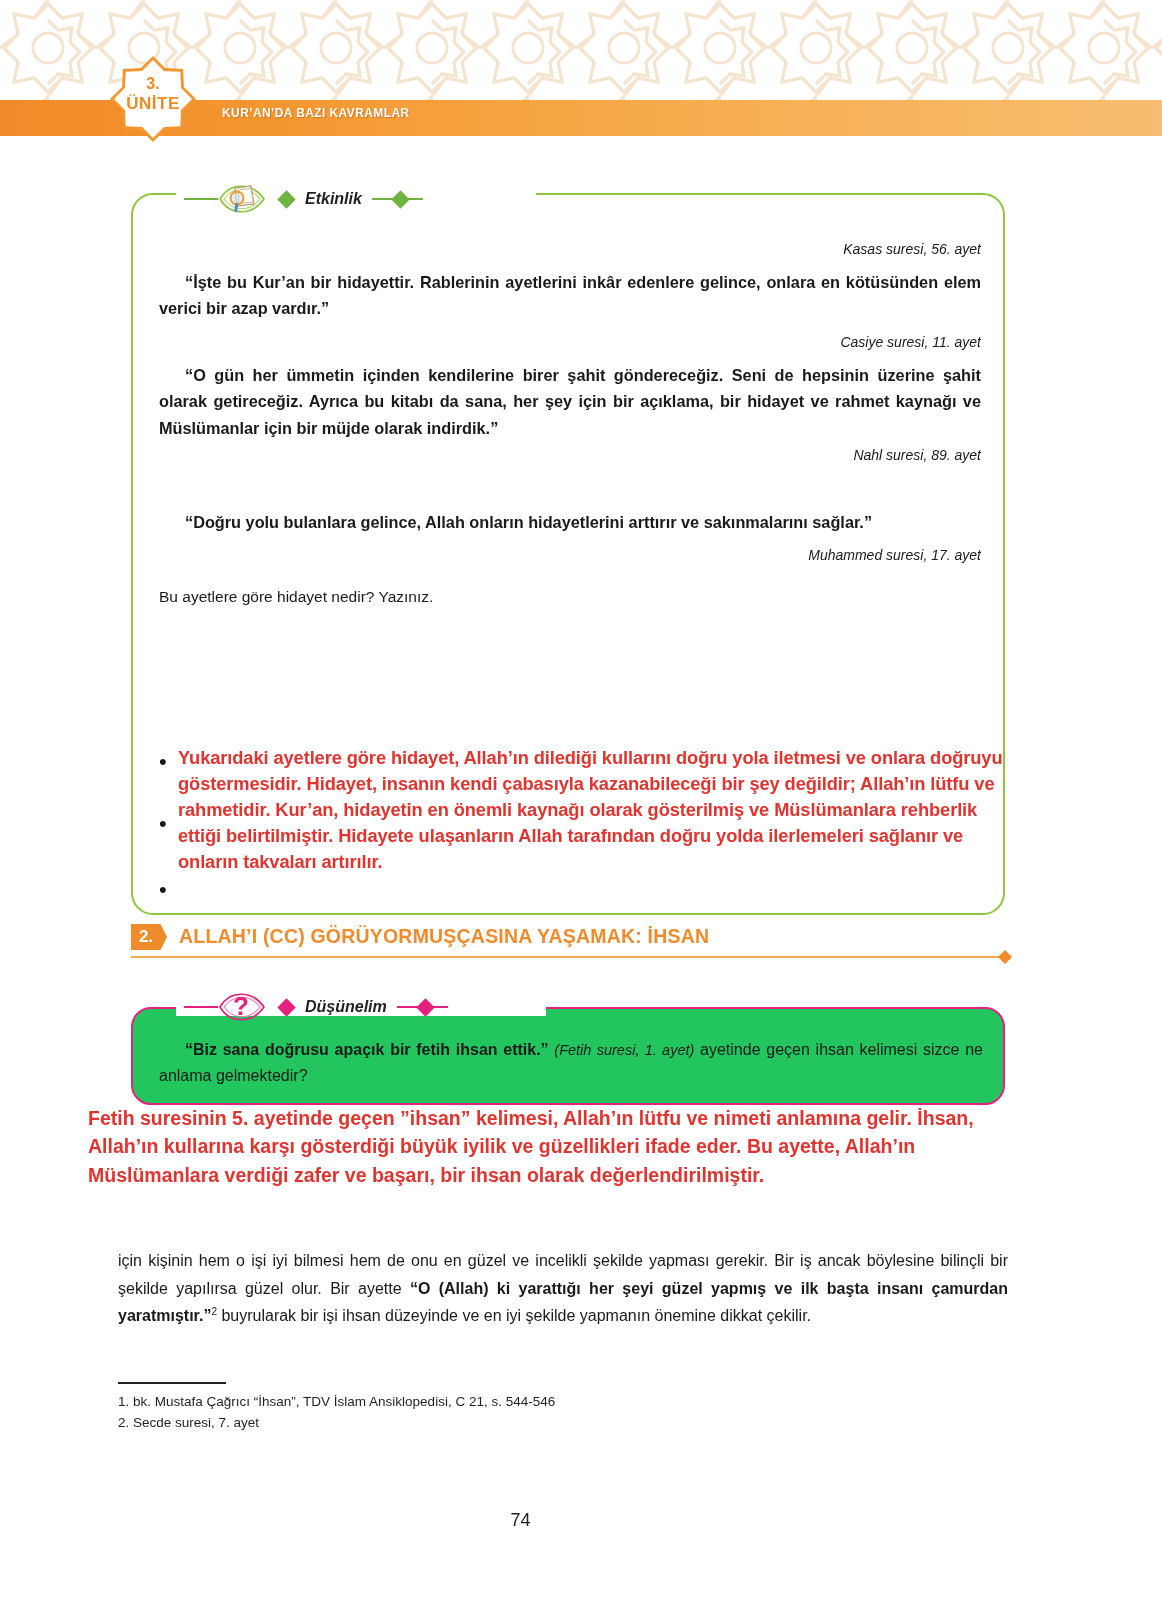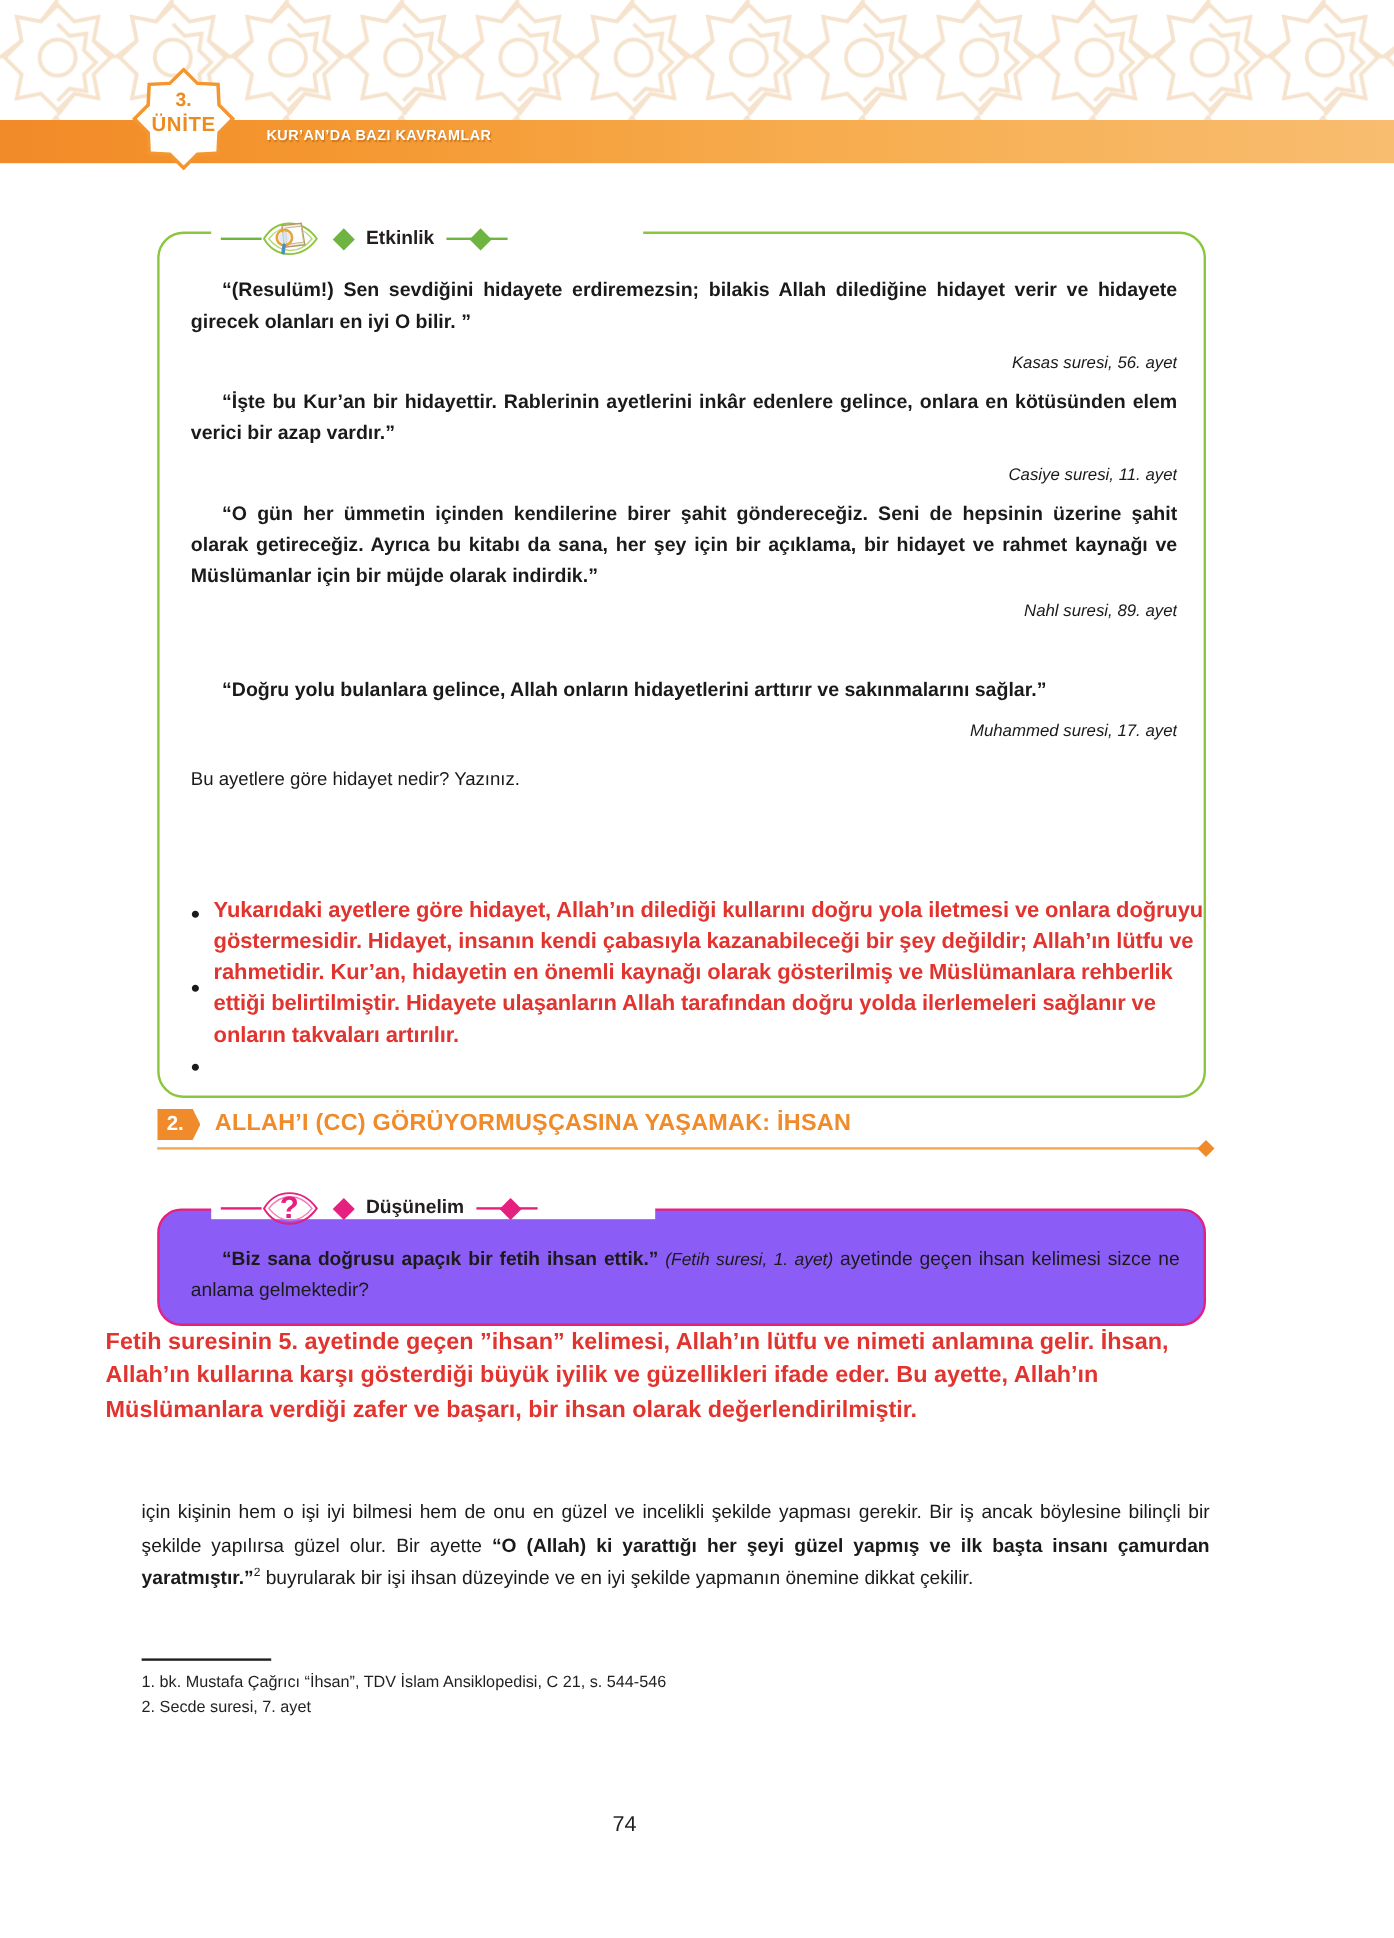--- a/index.html
+++ b/index.html
@@ -107,20 +107,21 @@
     position: absolute;
     top: 176px;
     left: 184px;
     display: flex;
     align-items: center;
     gap: 0px;
     z-index: 5;
   }
   .label-row .lbl-text {
     font-size: 16px;
+    font-style: italic;
     font-weight: bold;
     color: #231f20;
     margin: 0 10px 0 12px;
   }
   .diamond {
     width: 13px; height: 13px;
     transform: rotate(45deg);
     background: #6fb341;
   }
   .dash-line {
@@ -245,21 +246,21 @@
 
   
   .pink-box {
     position: absolute;
     top: 1007px;
     left: 131px;
     width: 874px;
     height: 98px;
     border: 2px solid #e5207e;
     border-radius: 20px;
-    background: #8b5cf6;
+    background: #22c55e;
   }
   .pink-box-notch {
     position: absolute;
     top: 1000px;
     left: 176px;
     width: 370px;
     height: 16px;
     background: #ffffff;
     z-index: 3;
   }
@@ -368,21 +369,20 @@
 <div class="unit-badge">
   <div class="star"></div>
   <div class="star-inner"></div>
   <div class="unit-num">3.</div>
   <div class="unit-word">ÜNİTE</div>
 </div>
 
 <div class="green-box">
   <div class="box-content">
 
-    <div class="verse">“(Resulüm!) Sen sevdiğini hidayete erdiremezsin; bilakis Allah dilediğine hidayet verir ve hidayete girecek olanları en iyi O bilir. ”</div>
     <div class="cite">Kasas suresi, 56. ayet</div>
 
     <div class="verse" style="margin-top:12px;">“İşte bu Kur’an bir hidayettir. Rablerinin ayetlerini inkâr edenlere gelince, onlara en kötüsünden elem verici bir azap vardır.”</div>
     <div class="cite">Casiye suresi, 11. ayet</div>
 
     <div class="verse" style="margin-top:12px;">“O gün her ümmetin içinden kendilerine birer şahit göndereceğiz. Seni de hepsinin üzerine şahit olarak getireceğiz. Ayrıca bu kitabı da sana, her şey için bir açıklama, bir hidayet ve rahmet kaynağı ve Müslümanlar için bir müjde olarak indirdik.”</div>
     <div class="cite" style="margin-top:6px;">Nahl suresi, 89. ayet</div>
 
     <div class="verse" style="margin-top:46px;">“Doğru yolu bulanlara gelince, Allah onların hidayetlerini arttırır ve sakınmalarını sağlar.”</div>
     <div class="cite">Muhammed suresi, 17. ayet</div>

